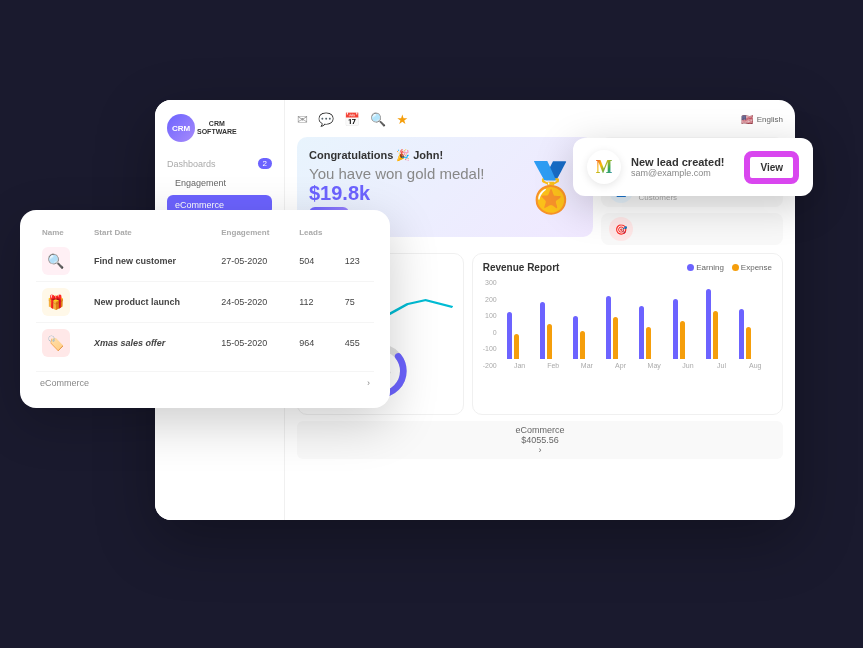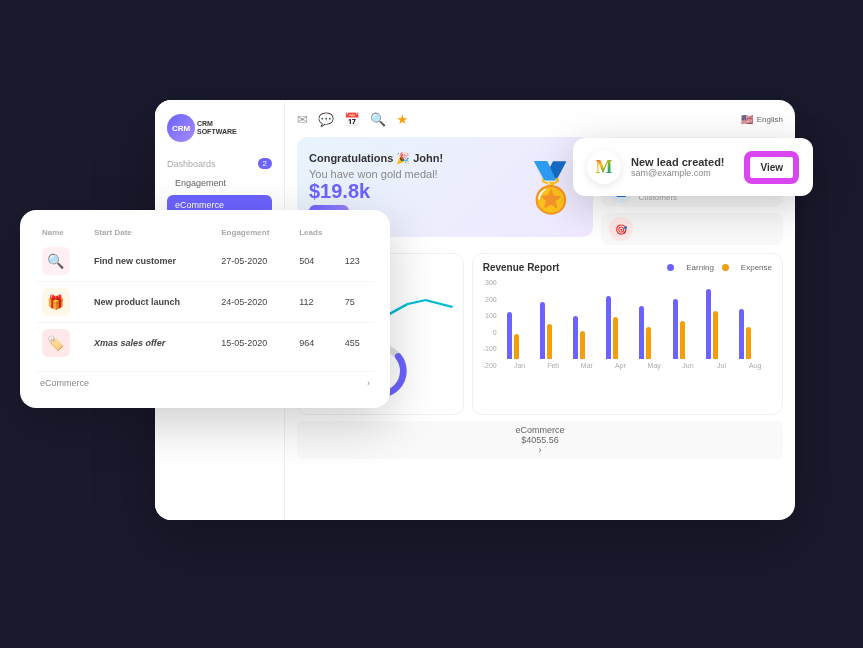--- a/index.html
+++ b/index.html
@@ -37,20 +37,21 @@
       height: 100%;
       background: #fff;
       border-right: 1px solid #f0f0f0;
       padding: 14px 12px;
     }
     .logo-area {
       display: flex;
       align-items: center;
       gap: 2px;
       margin-bottom: 16px;
+      text-align: center;
     }
     .logo-circle {
       width: 28px;
       height: 28px;
       border-radius: 50%;
       background: linear-gradient(135deg, #6c63ff, #a78bfa);
       display: flex;
       align-items: center;
       justify-content: center;
       font-size: 8px;
@@ -139,21 +140,21 @@
       justify-content: space-between;
       flex: 1;
     }
     .welcome-text h3 {
       font-size: 11px;
       font-weight: 700;
       color: #333;
       margin-bottom: 3px;
     }
     .welcome-text p {
-      font-size: 11px;
+      font-size: 15px;
       color: #888;
     }
     .big-amount {
       font-size: 20px;
       font-weight: 800;
       color: #6c63ff;
     }
     .medal-icon {
       font-size: 32px;
     }
@@ -200,21 +201,21 @@
       font-weight: 700;
       color: #333;
     }
     .legend {
       display: flex;
       gap: 8px;
     }
     .legend-item {
       display: flex;
       align-items: center;
-      gap: 12px;
+      gap: 2px;
       font-size: 8px;
       color: #666;
     }
     .legend-dot {
       width: 7px;
       height: 7px;
       border-radius: 50%;
     }
     .legend-dot.purple { background: #6c63ff; }
     .legend-dot.orange { background: #f59e0b; }

